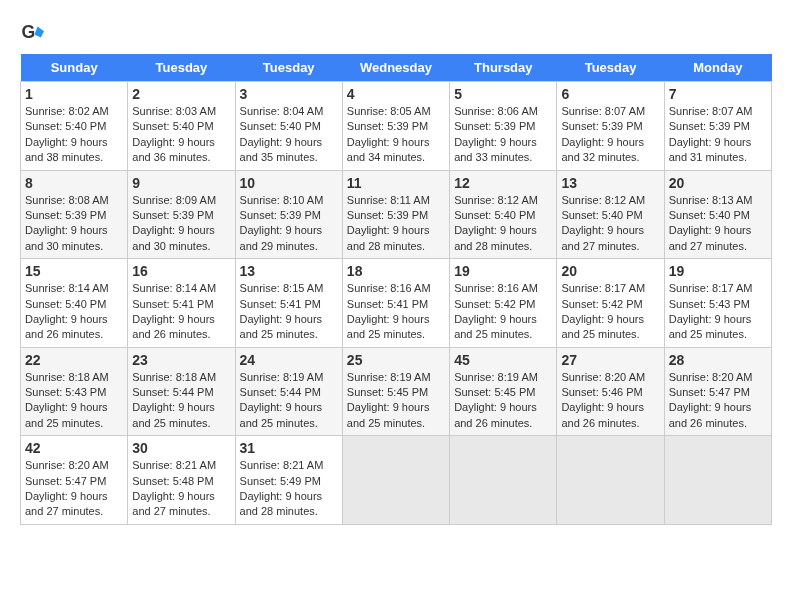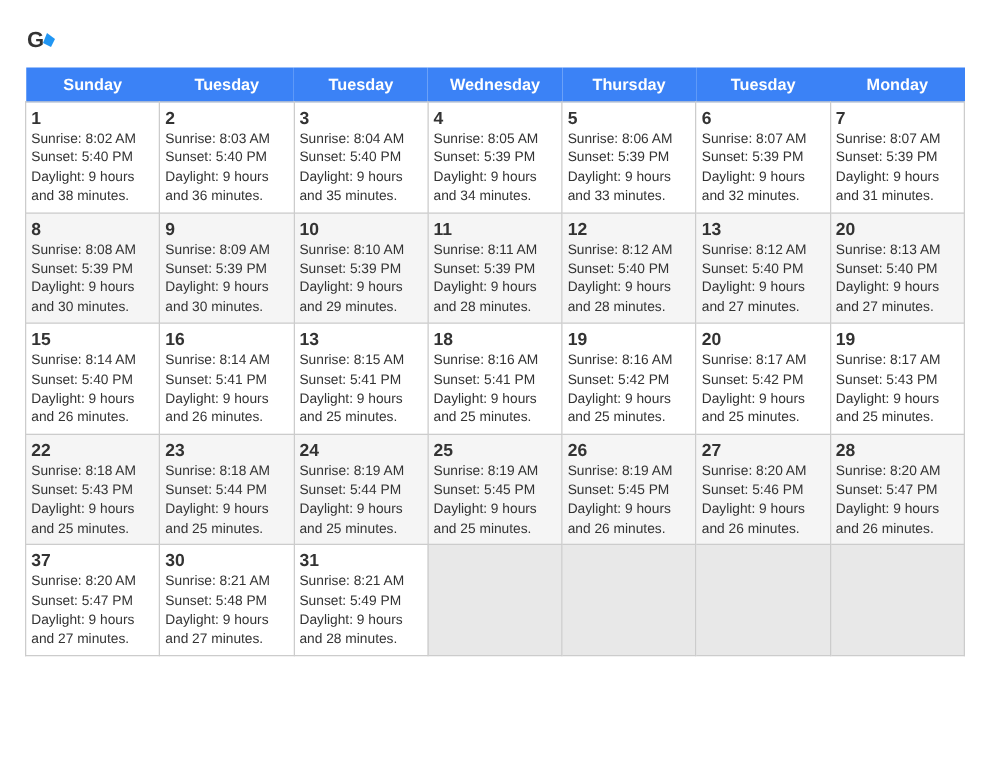--- a/index.html
+++ b/index.html
@@ -321,21 +321,21 @@
         </td>
         <td>
           <span class="day-number">25</span>
           <div class="day-info">
             Sunrise: 8:19 AM<br>
             Sunset: 5:45 PM<br>
             Daylight: 9 hours and 25 minutes.
           </div>
         </td>
         <td>
-          <span class="day-number">26</span>
+          <span class="day-number">45</span>
           <div class="day-info">
             Sunrise: 8:19 AM<br>
             Sunset: 5:45 PM<br>
             Daylight: 9 hours and 26 minutes.
           </div>
         </td>
         <td>
           <span class="day-number">27</span>
           <div class="day-info">
             Sunrise: 8:20 AM<br>
@@ -347,21 +347,21 @@
           <span class="day-number">28</span>
           <div class="day-info">
             Sunrise: 8:20 AM<br>
             Sunset: 5:47 PM<br>
             Daylight: 9 hours and 26 minutes.
           </div>
         </td>
       </tr>
       <tr>
         <td>
-          <span class="day-number">37</span>
+          <span class="day-number">42</span>
           <div class="day-info">
             Sunrise: 8:20 AM<br>
             Sunset: 5:47 PM<br>
             Daylight: 9 hours and 27 minutes.
           </div>
         </td>
         <td>
           <span class="day-number">30</span>
           <div class="day-info">
             Sunrise: 8:21 AM<br>

